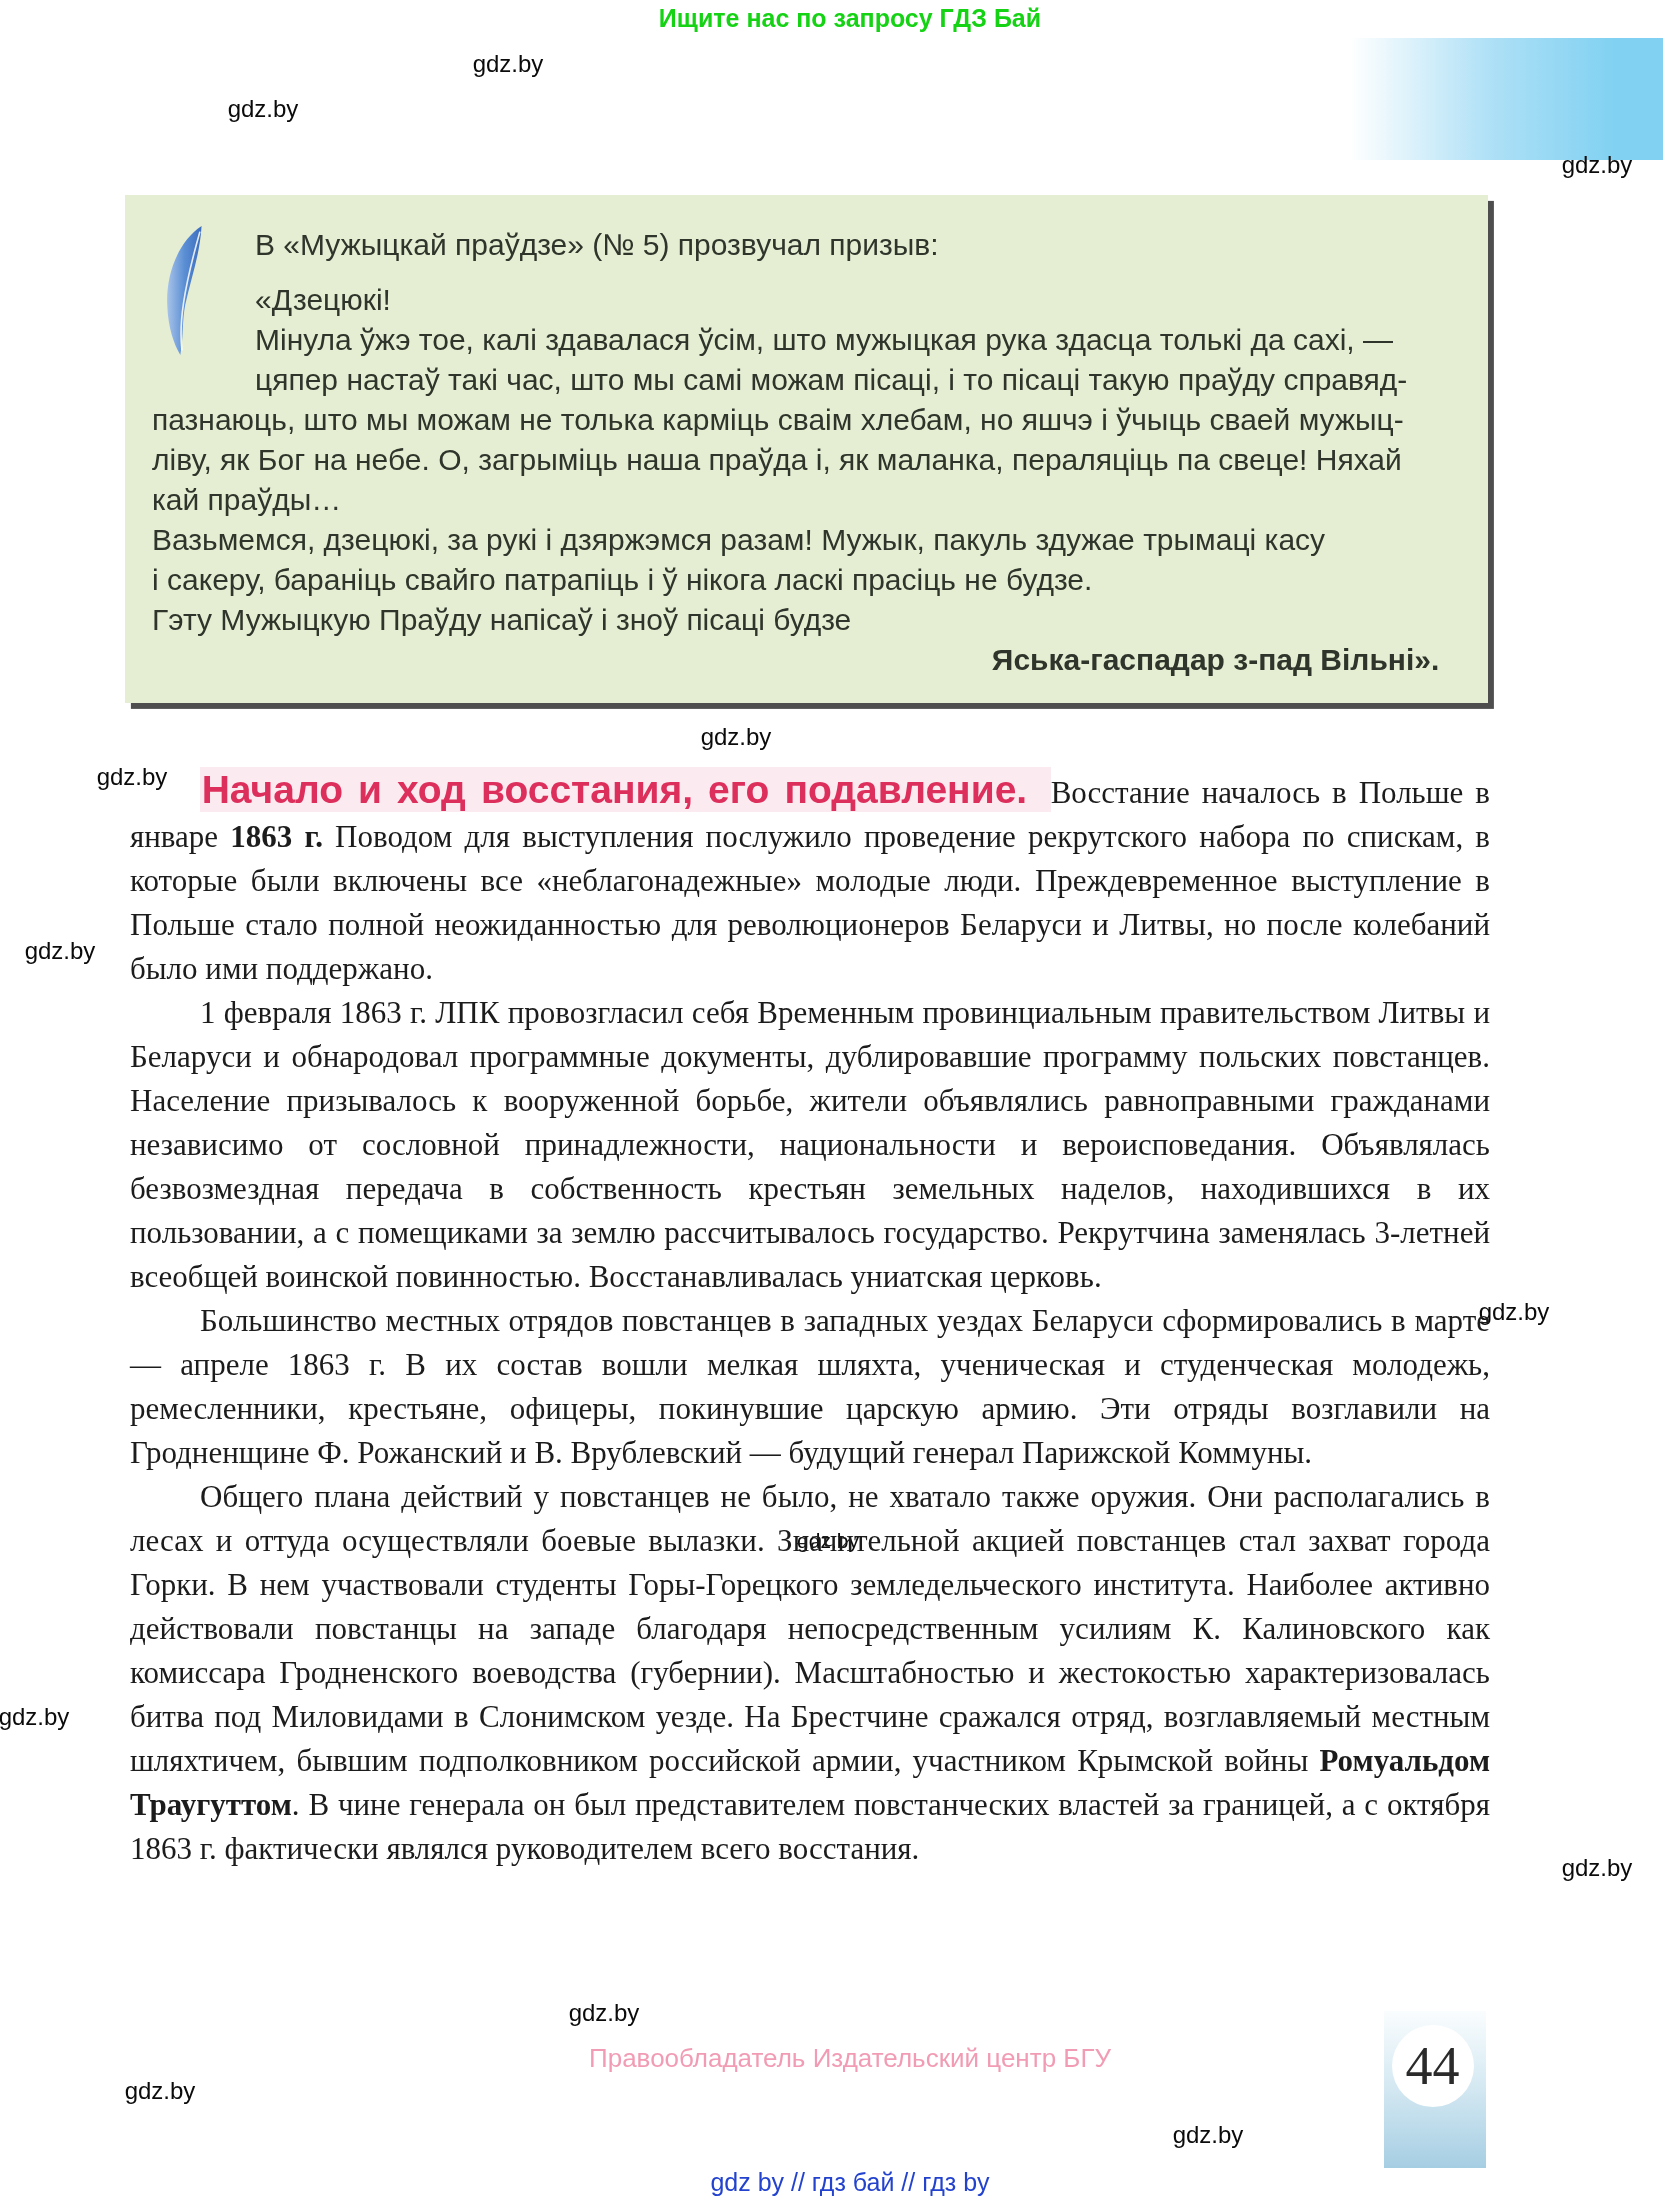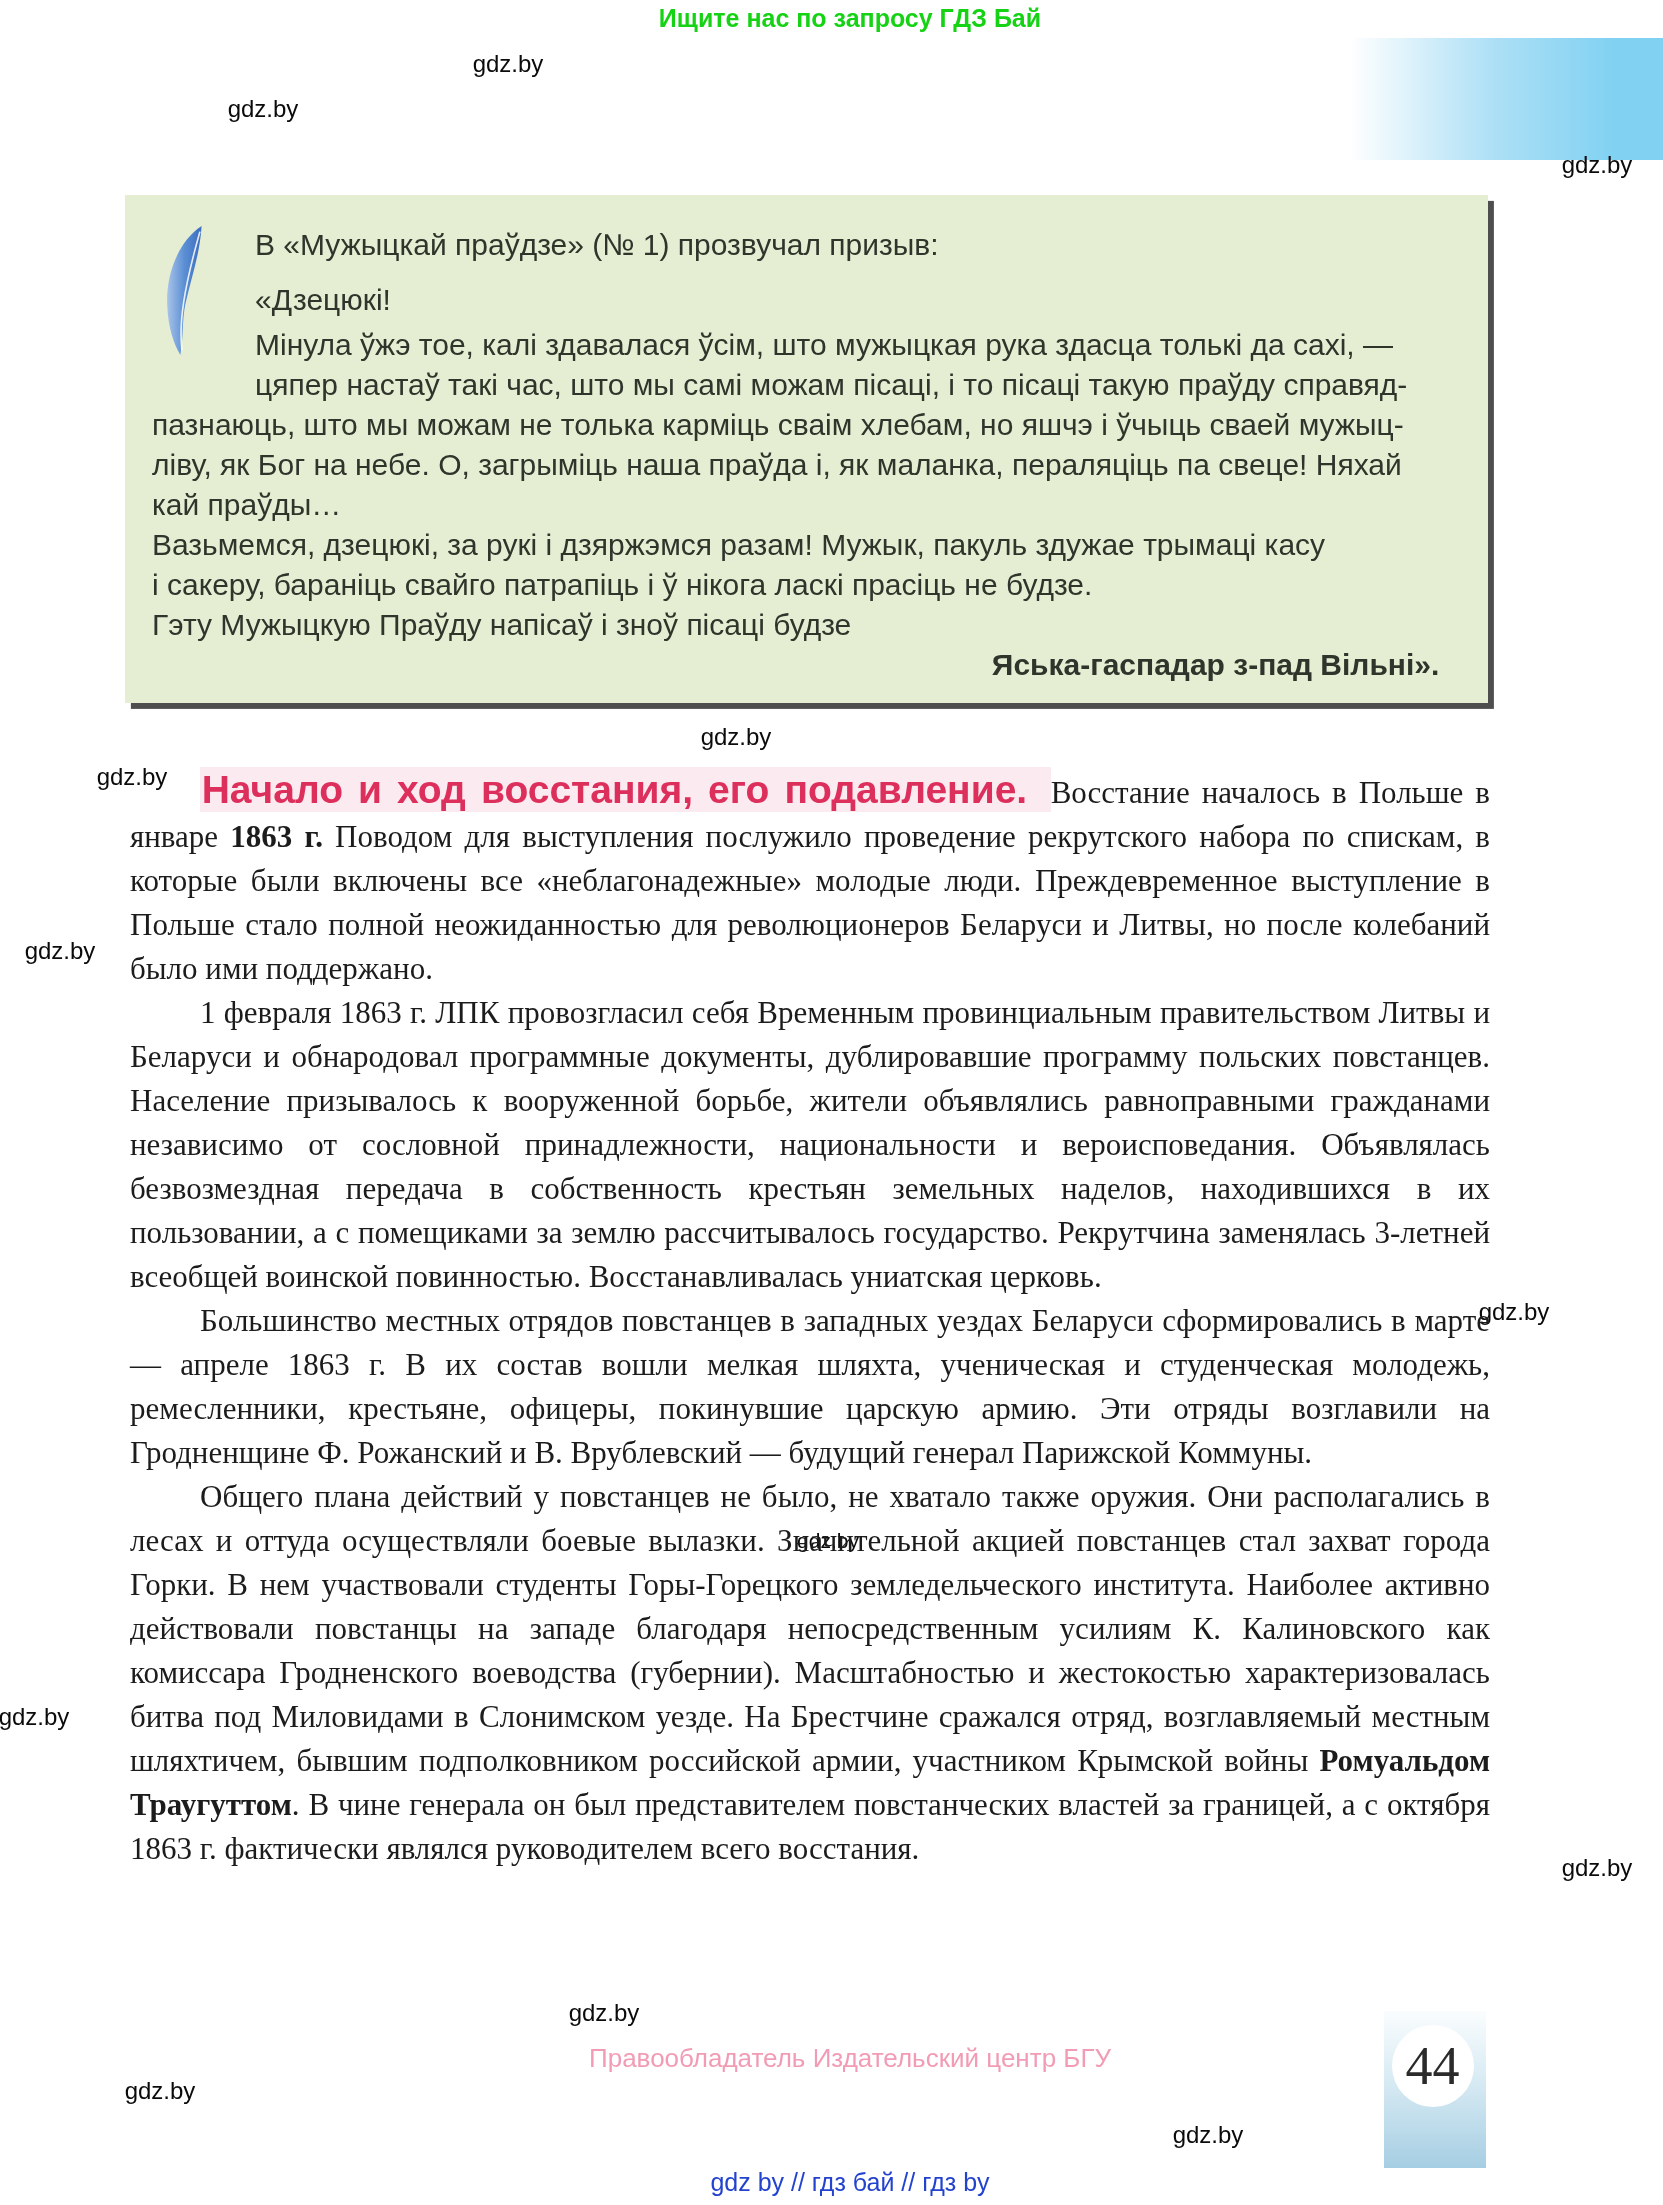--- a/index.html
+++ b/index.html
@@ -17,21 +17,21 @@
   .wm.small{font-size:21px;}
 
   .quote-box{position:absolute;left:125px;top:195px;width:1363px;height:508px;
              box-sizing:border-box;background:#e5eed3;
              box-shadow:5.9px 5.9px 0 #4e4e4e;padding:30px 37px 0 27px;}
   .quill{position:absolute;left:39px;top:30px;width:49px;height:131px;}
   .qline{font:30px/40px "Liberation Sans",sans-serif;color:#2f352b;}
   .qline.ind{margin-left:103px;}
   .qline.right{text-align:right;margin-right:11.7px;font-weight:bold;}
   .qline:nth-child(1){margin-bottom:15px;}
-  .qline:nth-child(2){margin-bottom:5px;}
+  .qline:nth-child(2){}
 
   .article{position:absolute;left:130px;top:768px;width:1360px;}
   .article p{margin:0;text-indent:70px;text-align:justify;
              font:31px/44px "Liberation Serif",serif;color:#1c1c1c;}
   .article span.normal{font:inherit;}
   .article span.bold{font-weight:bold;}
   .article span.heading{font-family:"Liberation Sans",sans-serif;font-weight:bold;
              font-size:39px;color:#dd2f5c;background:#fceaf1;padding:0.8px 8.4px 0.8px 1.7px;}
 
   .copyright{position:absolute;left:0;right:0;top:2043px;text-align:center;
@@ -78,21 +78,21 @@
         <linearGradient id="qg" x1="0" y1="0" x2="1" y2="0">
           <stop offset="0" stop-color="#a9c4e9"></stop>
           <stop offset="0.5" stop-color="#5b8fd4"></stop>
           <stop offset="1" stop-color="#3b6cbe"></stop>
         </linearGradient>
       </defs>
       <path d="M46 2 C16 32 2 94 4 148 C5 188 12 218 20 238 C24 206 22 176 26 146 C33 98 44 54 46 2 Z" fill="url(#qg)"></path>
       <path d="M22 230 C18 180 24 118 44 12" stroke="#ffffff" stroke-width="2" fill="none" opacity="0.85"></path>
     </svg>
     <div>
-        <div class="qline ind">В «Мужыцкай праўдзе» (№ 1) прозвучал призыв:</div>
+        <div class="qline ind">В «Мужыцкай праўдзе» (№ 5) прозвучал призыв:</div>
         <div class="qline ind">«Дзецюкі!</div>
         <div class="qline ind">Мінула ўжэ тое, калі здавалася ўсім, што мужыцкая рука здасца толькі да сахі, —</div>
         <div class="qline ind">цяпер настаў такі час, што мы самі можам пісаці, і то пісаці такую праўду справяд-</div>
         <div class="qline">пазнаюць, што мы можам не толька карміць сваім хлебам, но яшчэ і ўчыць сваей мужыц-</div>
         <div class="qline">ліву, як Бог на небе. О, загрыміць наша праўда і, як маланка, пераляціць па свеце! Няхай</div>
         <div class="qline">кай праўды…</div>
         <div class="qline">Вазьмемся, дзецюкі, за рукі і дзяржэмся разам! Мужык, пакуль здужае трымаці касу</div>
         <div class="qline">і сакеру, бараніць свайго патрапіць і ў нікога ласкі прасіць не будзе.</div>
         <div class="qline">Гэту Мужыцкую Праўду напісаў і зноў пісаці будзе</div>
         <div class="qline right">Яська-гаспадар з-пад Вільні».</div>

